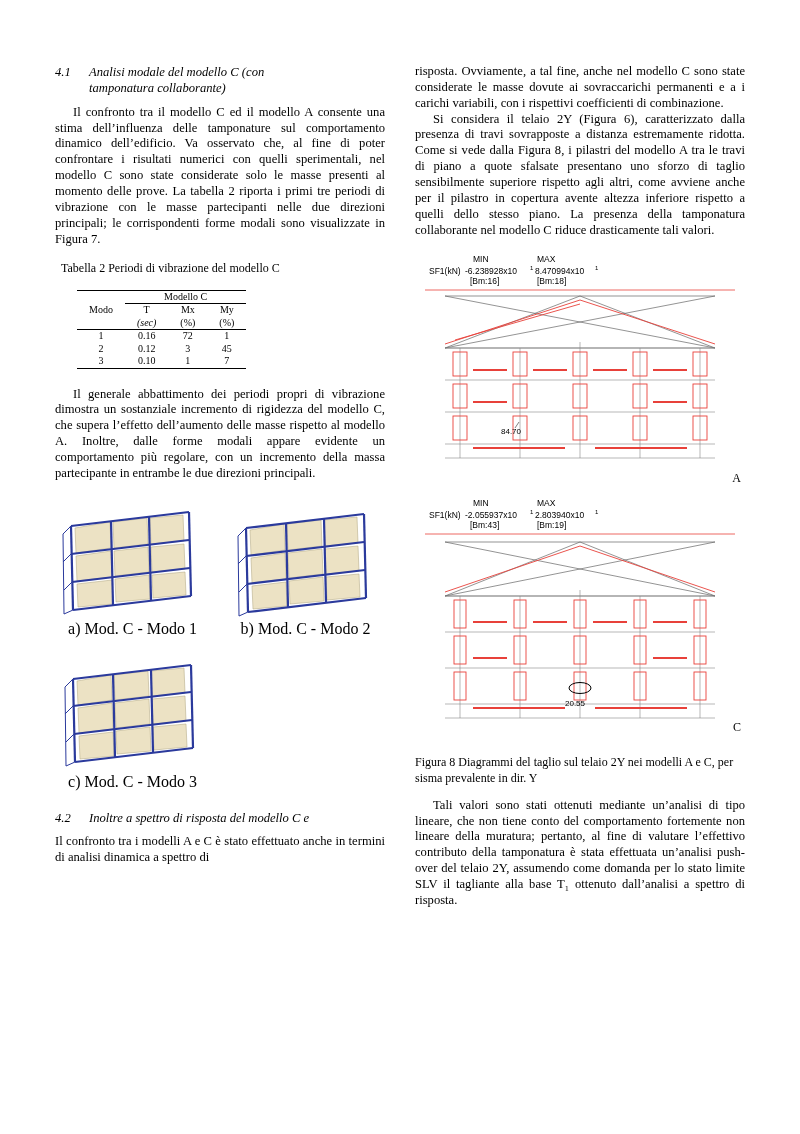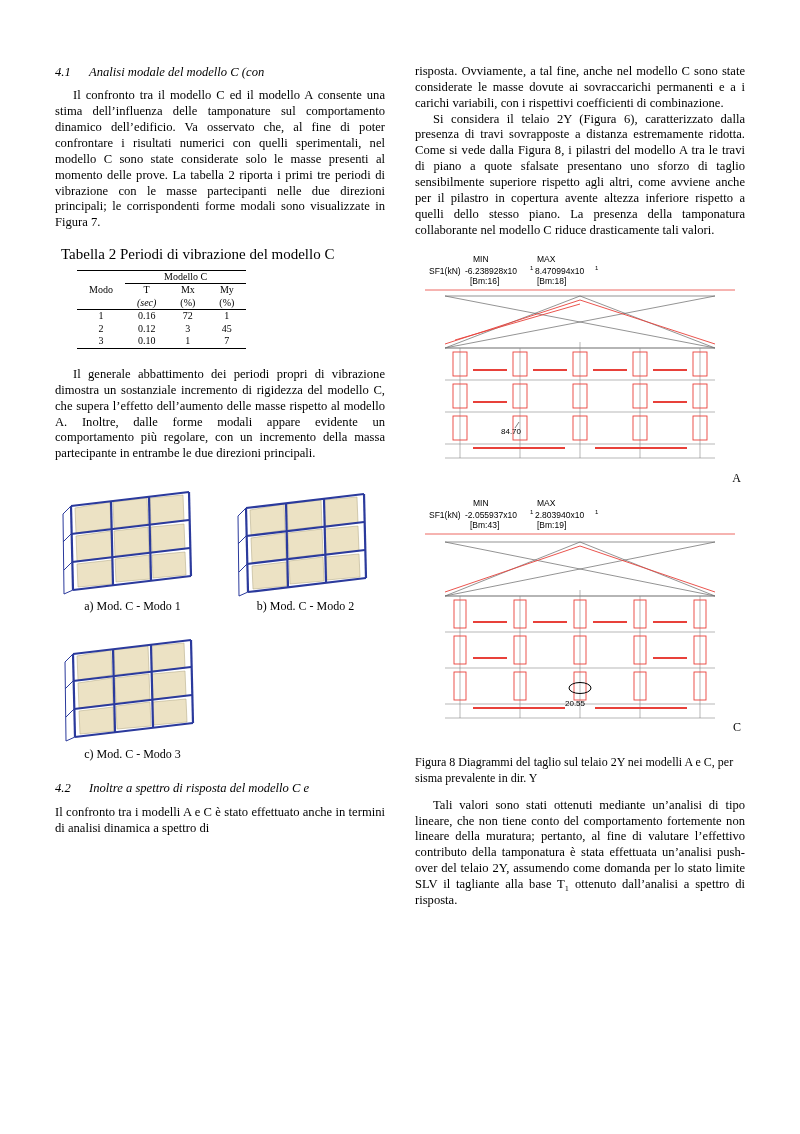--- a/index.html
+++ b/index.html
@@ -36,22 +36,22 @@
   }
   h4.sec .num { display:inline-block; width:34px; }
   h4.sec .t2 { display:block; margin-left:34px; }
 
   p { margin:0 0 0 0; text-indent:18px; text-align:justify; }
   p.noind { text-indent:0; }
   p + p { margin-top:0; }
 
   
   .tbl-cap {
-    font-size:15px;
-    margin:14px 0 6px 6px;
+    font-size:12px;
+    margin:14px 0 13px 6px;
     text-indent:0;
     text-align:left;
   }
   table.periods {
     border-collapse:collapse;
     margin:0 0 0 22px;
     font-size:10px;
   }
   table.periods td, table.periods th {
     text-align:center;
@@ -65,21 +65,21 @@
   .modelC-span { border-bottom:1px solid #000; }
 
   
   .fig-cap {
     font-size:12px;
     text-indent:0;
     text-align:left;
     margin:4px 0 0 0;
   }
   .sub-cap {
-    font-size:12px;
+    font-size:16px;
     text-align:center;
     margin:4px 0 0 0;
   }
 
   
   .modes {
     position:relative;
     margin-top:18px;
   }
   .mode-box {
@@ -117,20 +117,21 @@
 </style>
 </head>
 <body>
 
 <div class="page">
 
   <div class="col col-left">
 
     <h4 class="sec">
       <span class="num">4.1</span><span>Analisi modale del modello C (con</span>
+      <span class="t2">tamponatura collaborante)</span>
     </h4>
 
     <p>Il confronto tra il modello C ed il modello A consente una stima dell’influenza delle tamponature sul comportamento dinamico dell’edificio. Va osservato che, al fine di poter confrontare i risultati numerici con quelli sperimentali, nel modello C sono state considerate solo le masse presenti al momento delle prove. La tabella 2 riporta i primi tre periodi di vibrazione con le masse partecipanti nelle due direzioni principali; le corrispondenti forme modali sono visualizzate in Figura 7.</p>
 
     <div class="tbl-cap">Tabella 2  Periodi di vibrazione del modello C</div>
 
     <table class="periods">
       <tbody>
           <tr>
         <td style="border-top:1px solid #000;"></td>

